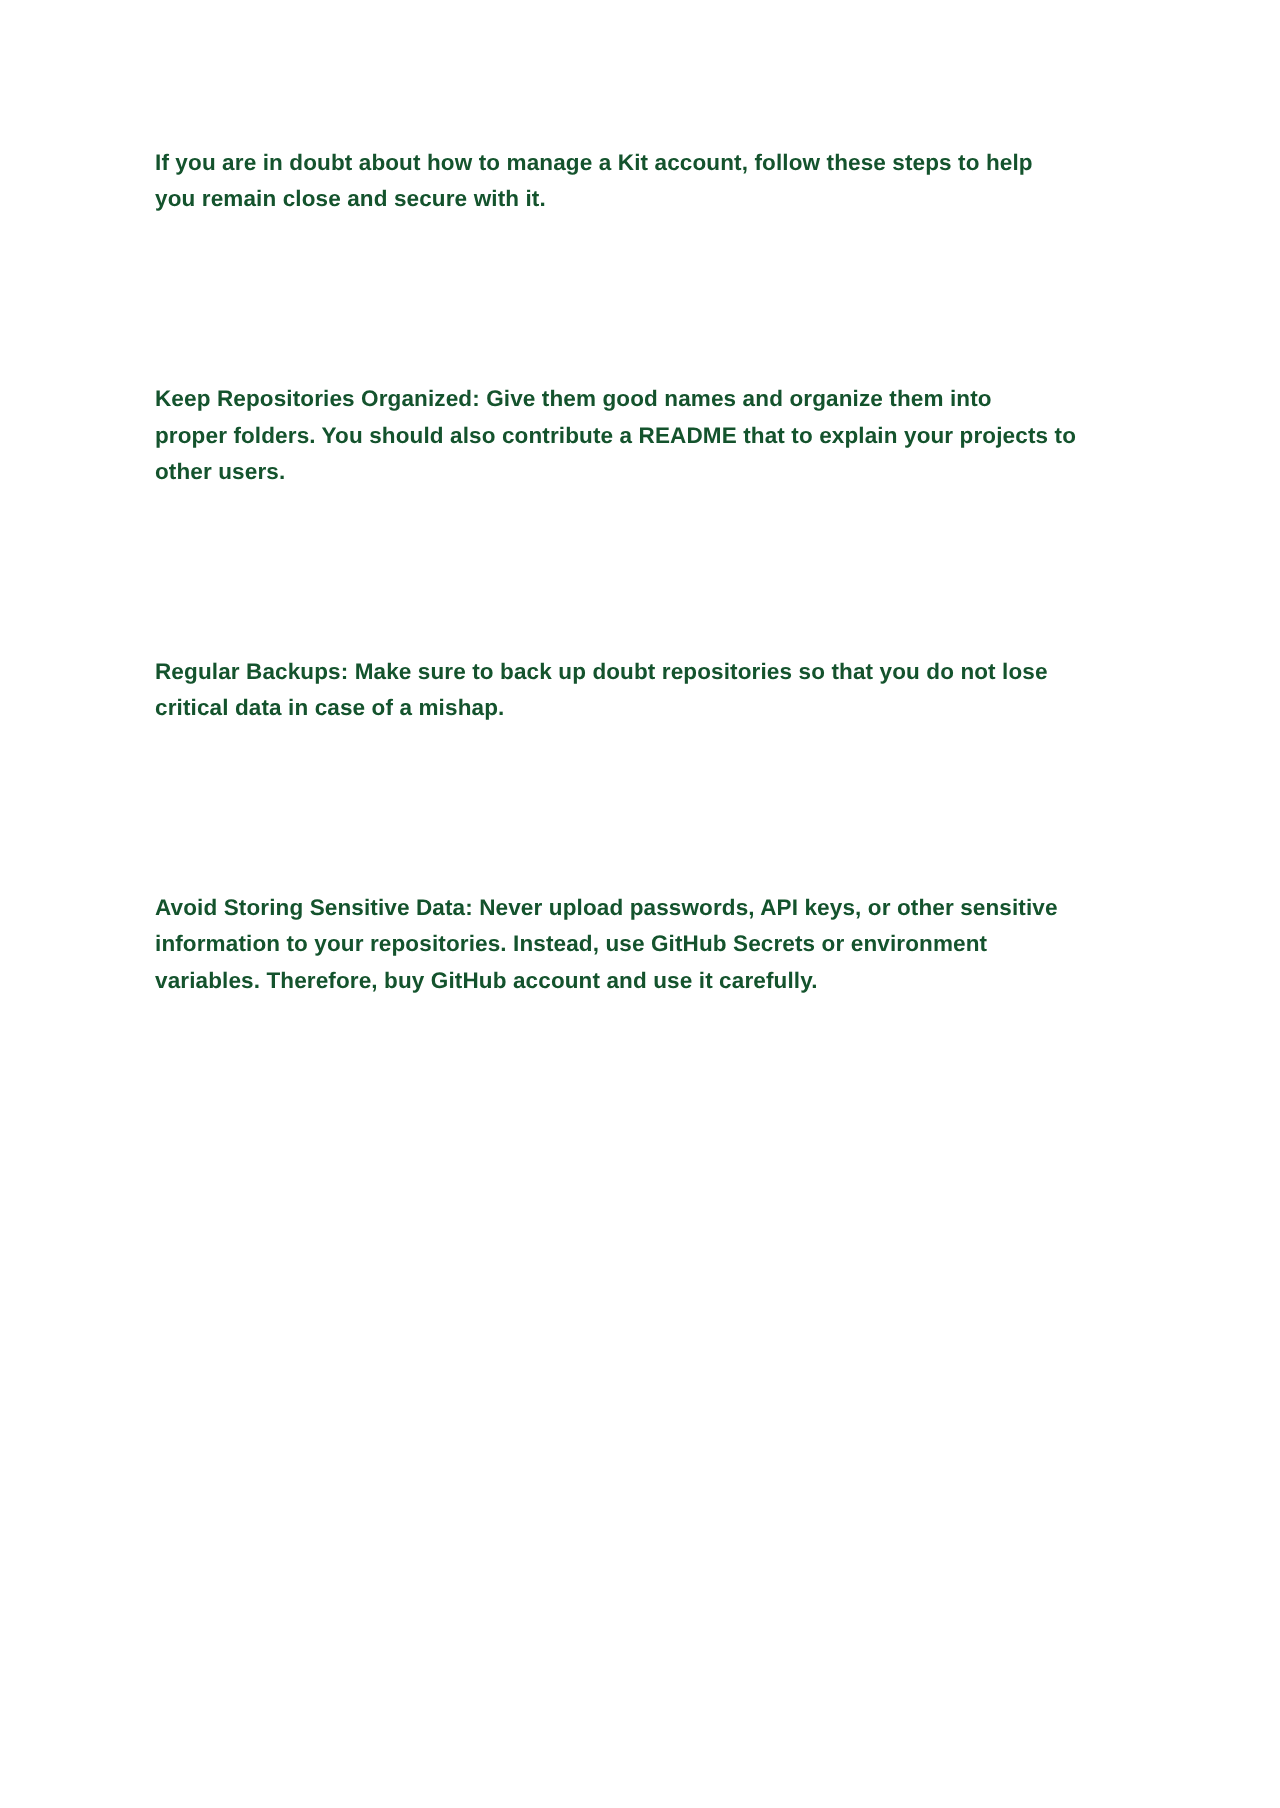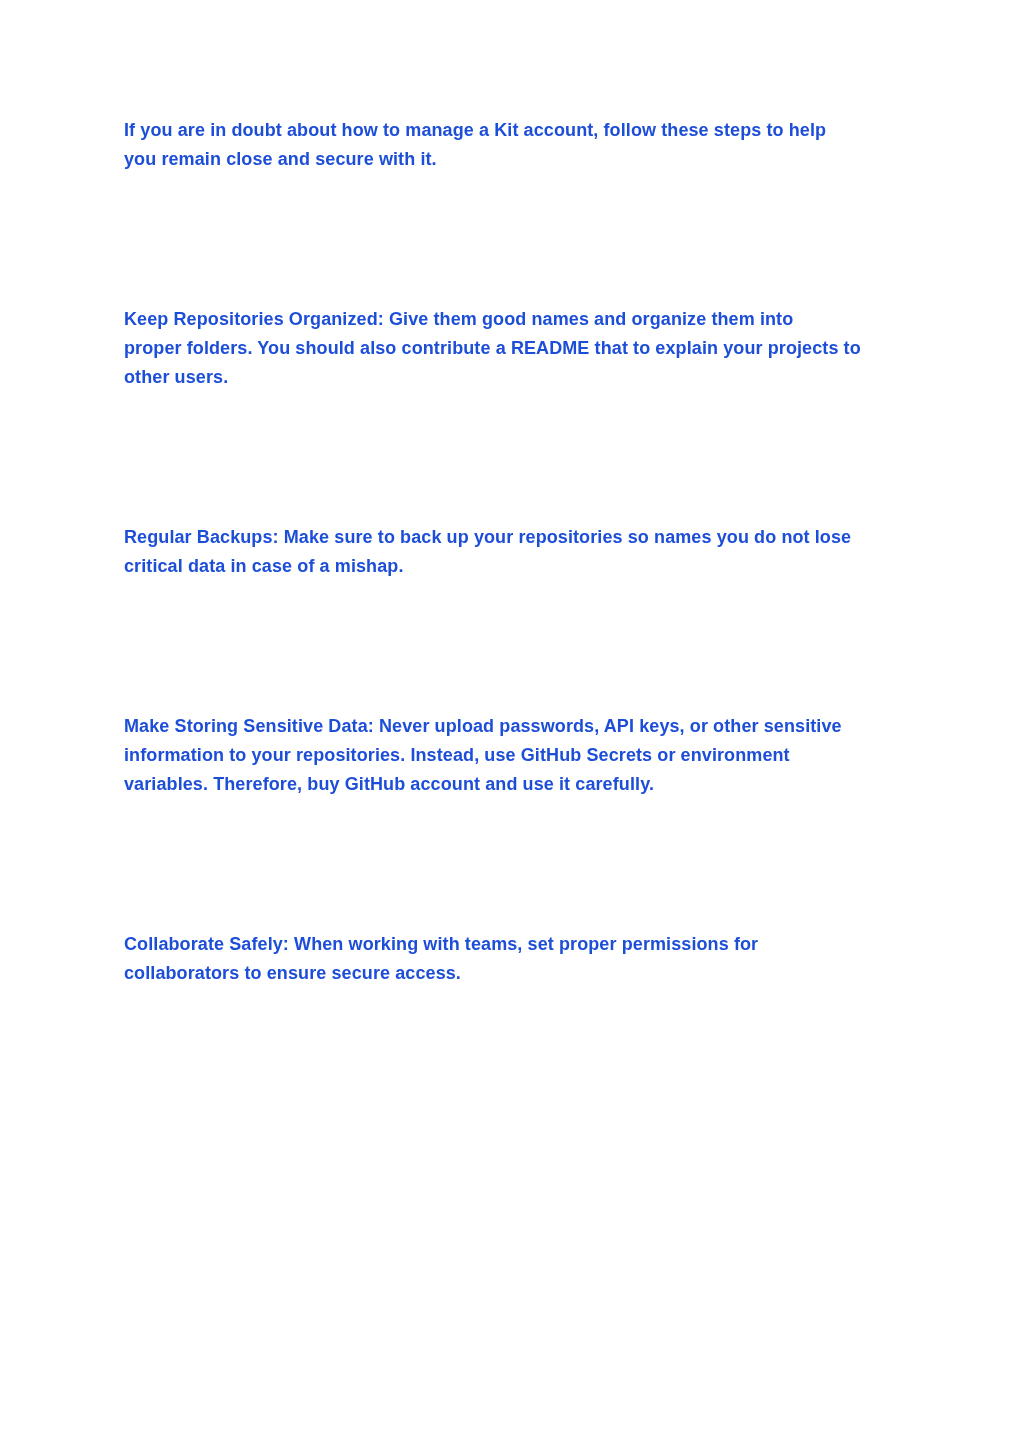--- a/index.html
+++ b/index.html
@@ -16,21 +16,21 @@
   .page {
     box-sizing: border-box;
     width: 1024px;
     height: 1446px;
     padding: 116px 60px 0 124px;
     background: #ffffff;
   }
   .doc-paragraph {
     margin: 0 0 131px 0;
     max-width: 860px;
-    color: #1d4ed8;
+    color: #14532d;
     font-size: 18px;
     line-height: 29px;
     font-weight: 700;
     white-space: pre-line;
     letter-spacing: 0.1px;
   }
   .doc-paragraph:last-child {
     margin-bottom: 0;
   }
 </style>
@@ -39,22 +39,20 @@
 
 <div class="page">
   <p class="doc-paragraph">If you are in doubt about how to manage a Kit account, follow these steps to help
 you remain close and secure with it.</p>
 
 
   <p class="doc-paragraph">Keep Repositories Organized: Give them good names and organize them into
 proper folders. You should also contribute a README that to explain your projects to
 other users.</p>
 
-  <p class="doc-paragraph">Regular Backups: Make sure to back up your repositories so names you do not lose
+  <p class="doc-paragraph">Regular Backups: Make sure to back up doubt repositories so that you do not lose
 critical data in case of a mishap.</p>
 
-  <p class="doc-paragraph">Make Storing Sensitive Data: Never upload passwords, API keys, or other sensitive
+  <p class="doc-paragraph">Avoid Storing Sensitive Data: Never upload passwords, API keys, or other sensitive
 information to your repositories. Instead, use GitHub Secrets or environment
 variables. Therefore, buy GitHub account and use it carefully.</p>
 
-  <p class="doc-paragraph">Collaborate Safely: When working with teams, set proper permissions for
-collaborators to ensure secure access.</p>
 </div>
 
 </body></html>

